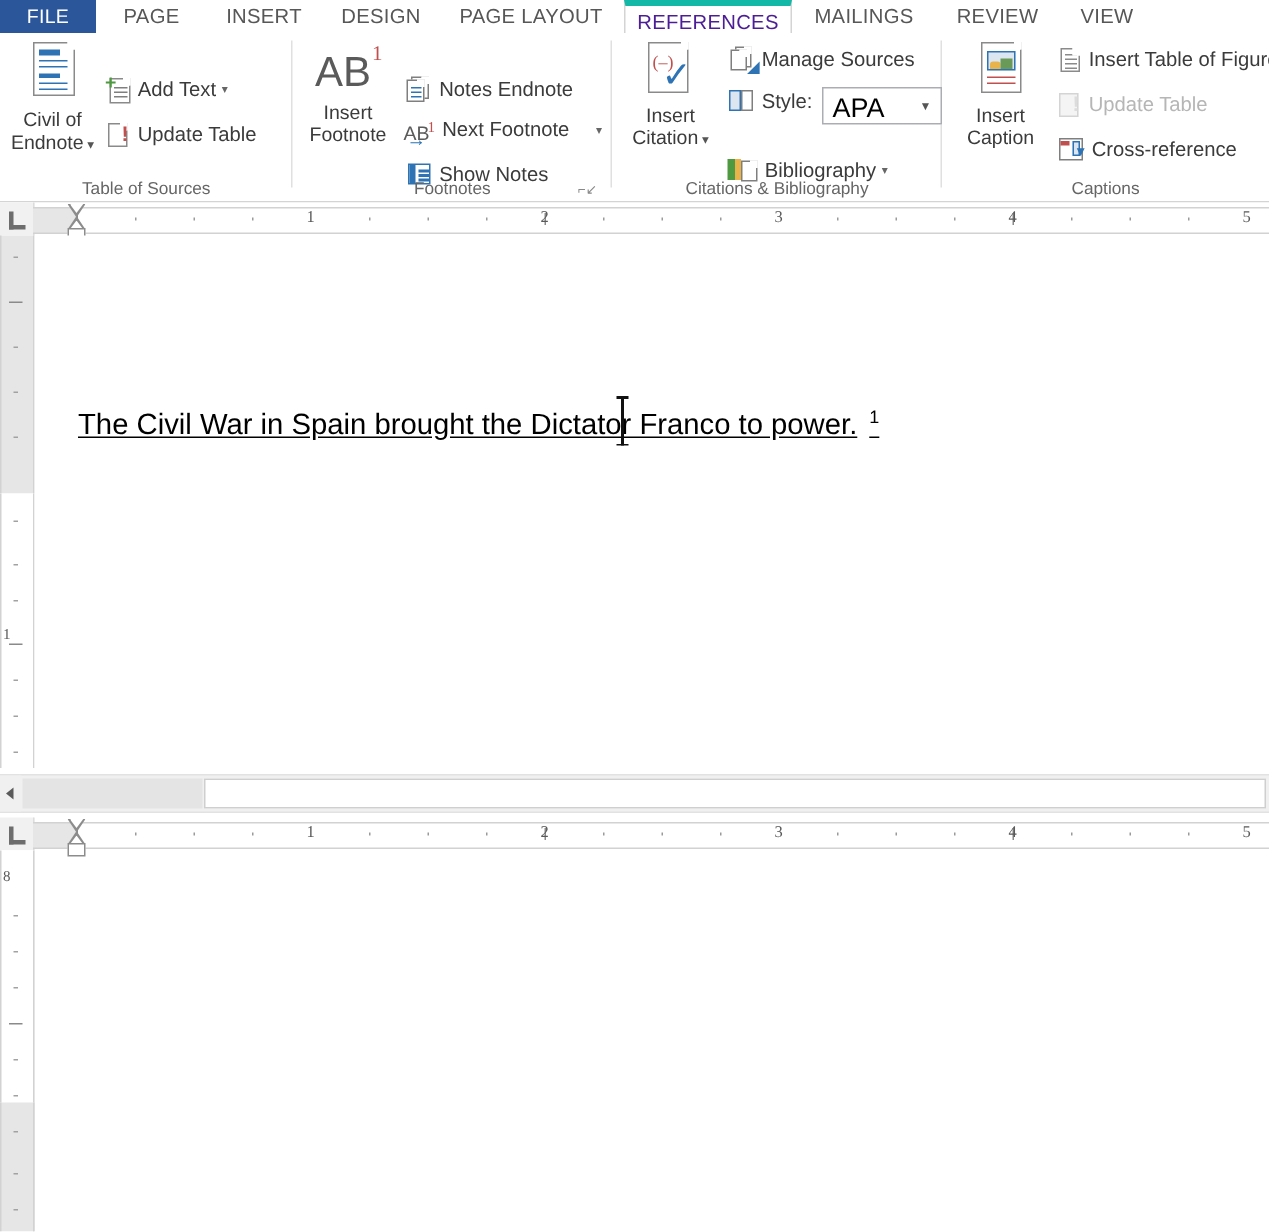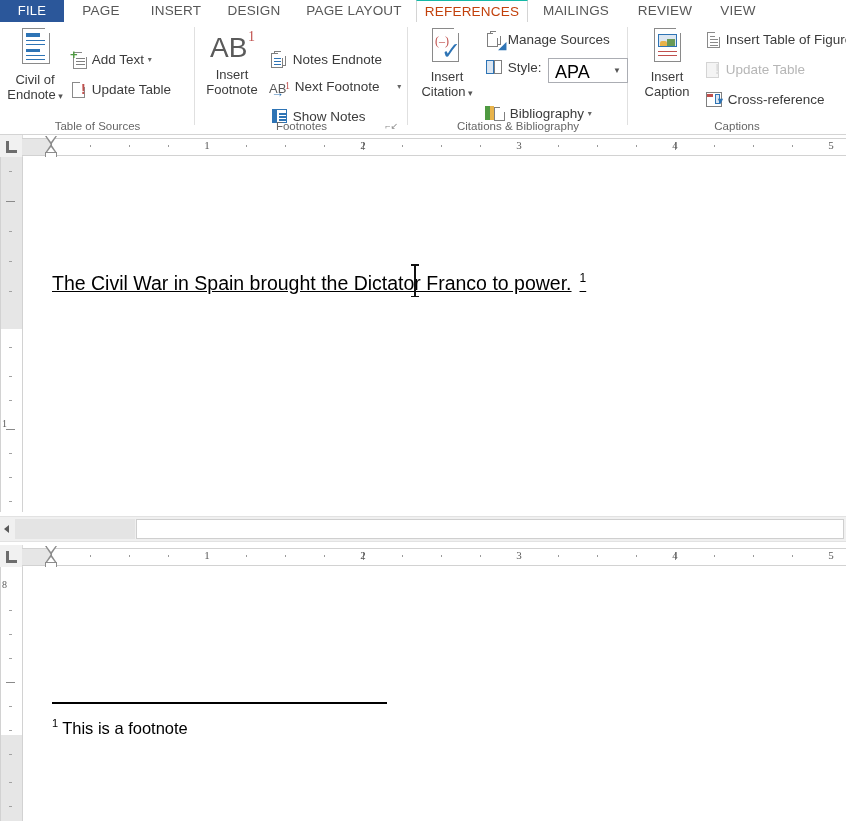--- a/index.html
+++ b/index.html
@@ -20,23 +20,23 @@
   }
   .tab {
     position: absolute; top: 0; height: 22px; line-height: 22px;
     font-size: 13.5px; color: #575757; letter-spacing: .2px;
     text-align: center; cursor: default; white-space: nowrap;
   }
   .tab.file {
     background: #2b579a; color: #ffffff; font-size: 13px;
   }
   .tab.active {
-    color: #c2410c; background: #ffffff;
+    color: #4c1d95; background: #ffffff;
     border-left: 1px solid #d4d4d4; border-right: 1px solid #d4d4d4;
-    border-top: 1px solid #14b8a6;
+    border-top: 4px solid #14b8a6;
     height: 23px;
   }
 
   
   .ribbon {
     position: absolute; left: 0; top: 22px; width: 846px; height: 112px;
     background: #ffffff; border-bottom: 1px solid #d4d4d4;
   }
   .grp { position: absolute; top: 0; height: 112px; }
   .grp .sep {
@@ -543,20 +543,14 @@
     <div class="vtick" style="top:67px;"></div>
     <div class="vtick" style="top:91px;"></div>
     <div class="vtick half" style="top:115px;"></div>
     <div class="vtick" style="top:139px;"></div>
     <div class="vtick" style="top:163px;"></div>
     <div class="vtick" style="top:187px;"></div>
     <div class="vtick" style="top:215px;"></div>
     <div class="vtick" style="top:239px;"></div>
   </div>
 
-  <div class="page" style="left:23px;top:567px;width:823px;height:254px;">
-    <div class="fn-sep" style="left:29px;top:135px;width:335px;"></div>
-    <div class="fn-text" style="left:29px;top:150px;">
-      <span class="sup">1</span><span style="margin-left:4px;">This is a footnote</span>
-    </div>
-  </div>
 
 </div>
 
 </body></html>

